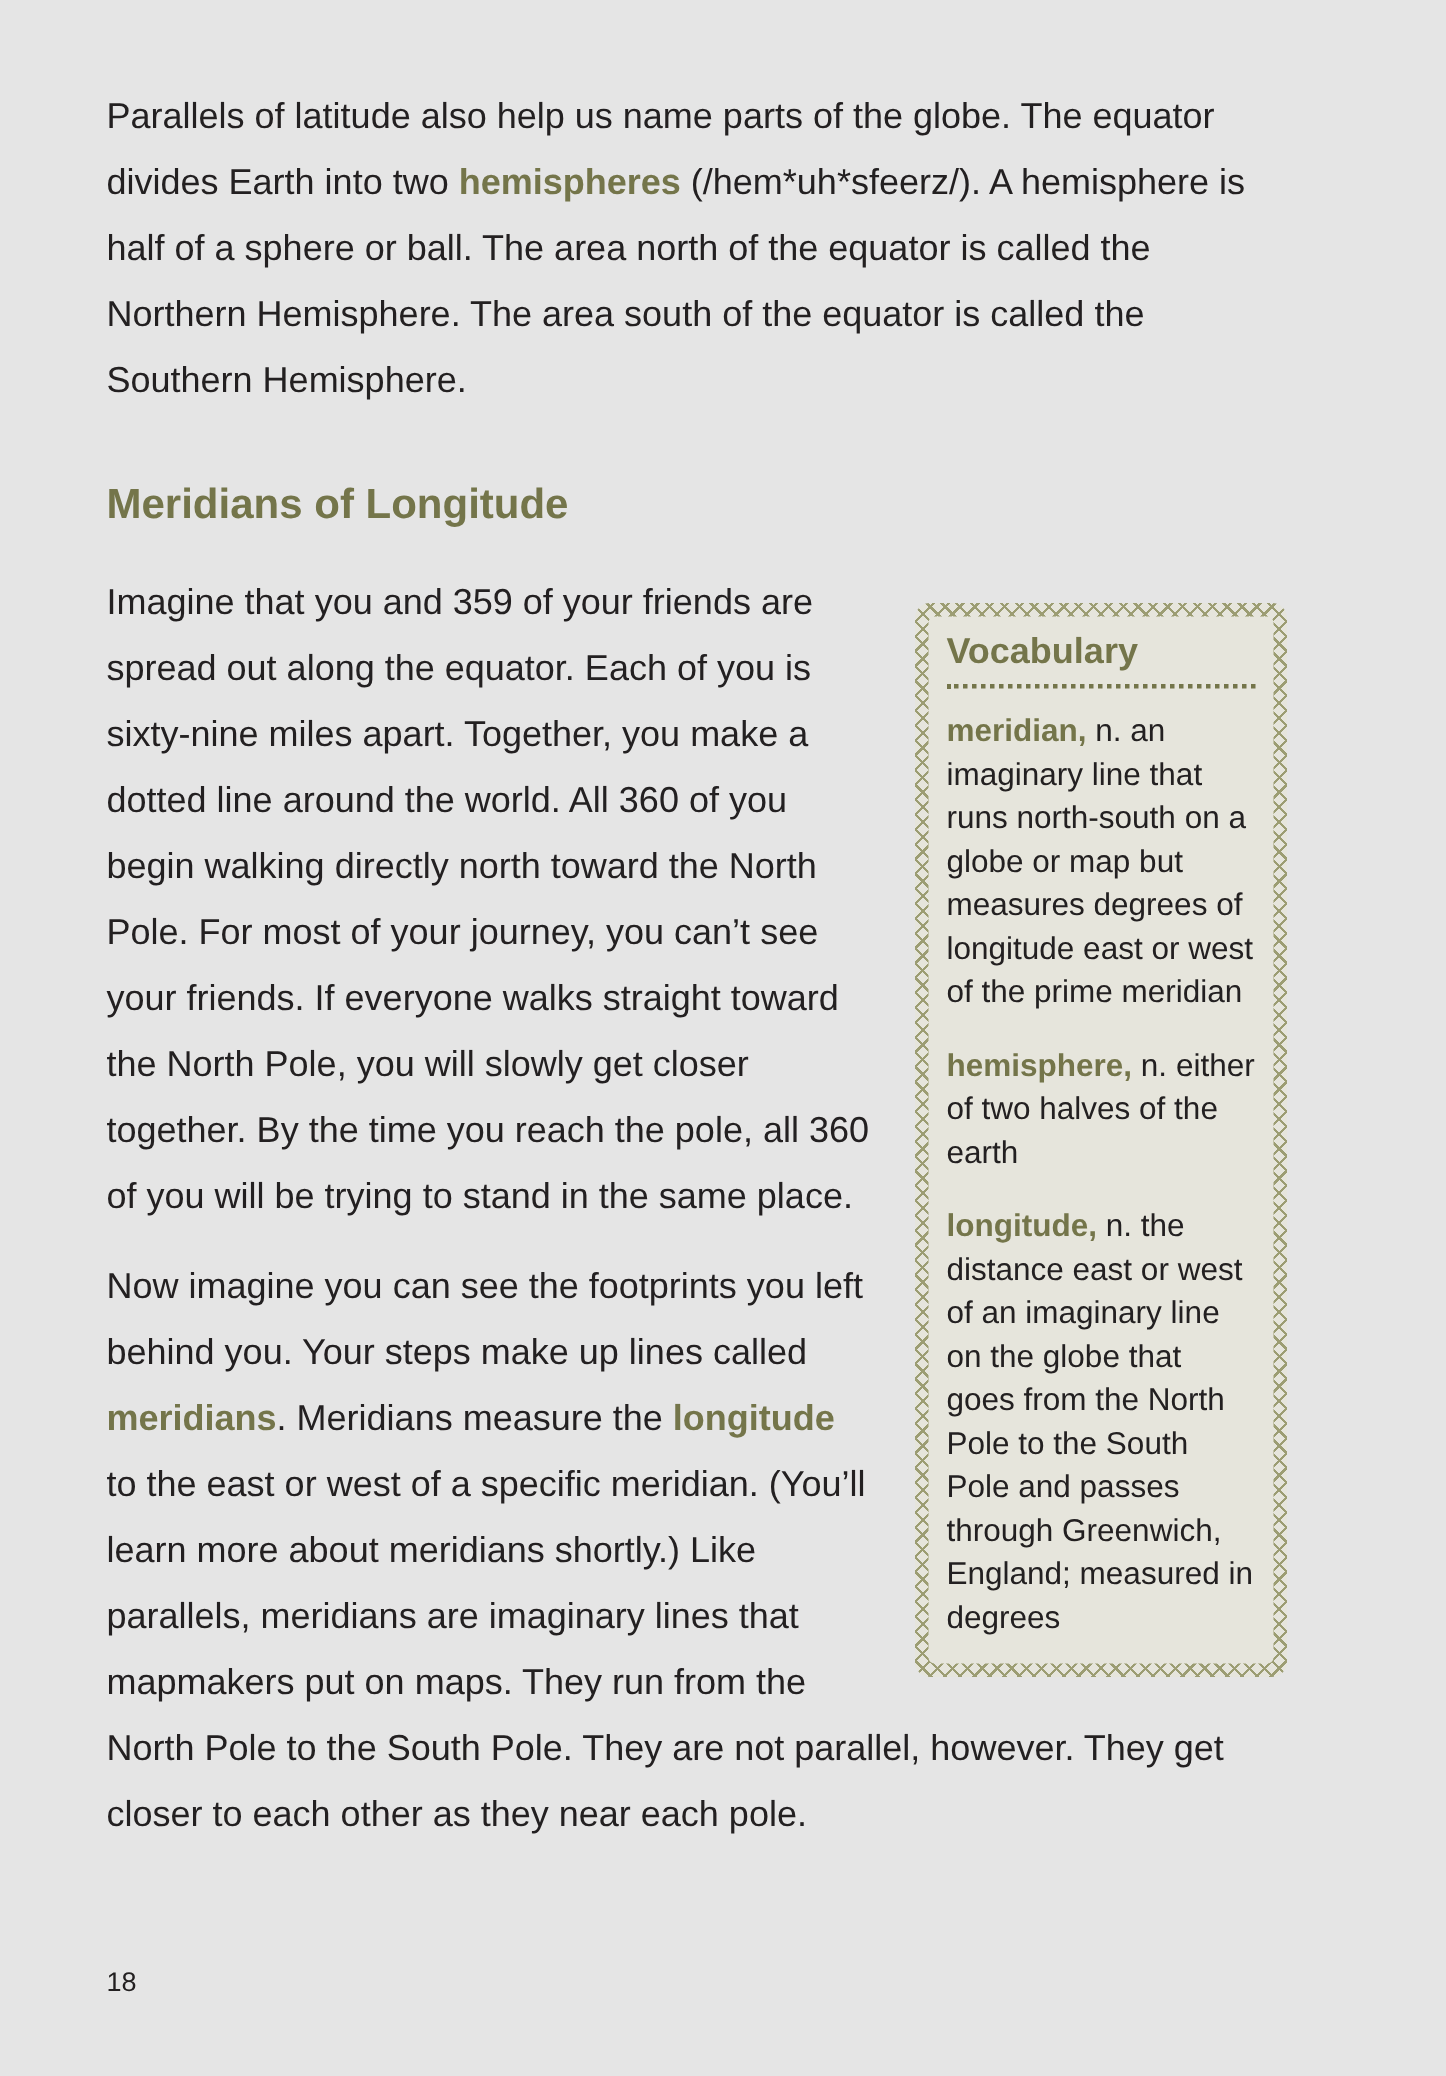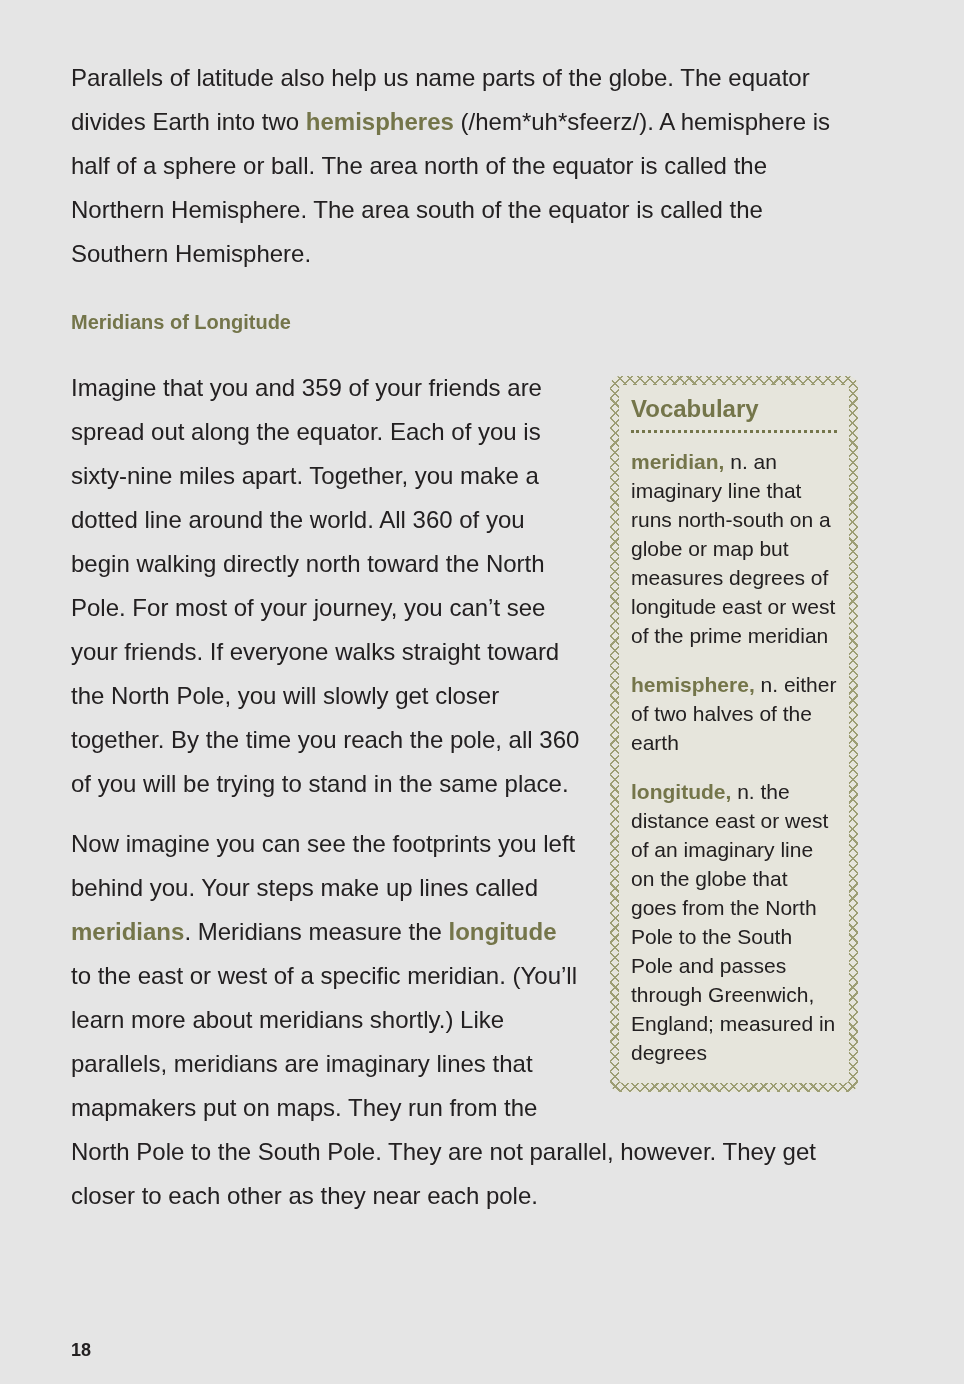--- a/index.html
+++ b/index.html
@@ -27,32 +27,32 @@
     margin: 0 0 16px 0;
     color: #232021;
   }
 
   .accent {
     color: #74754a;
     font-weight: bold;
   }
 
   h2.section-heading {
-    font-size: 20px;
+    font-size: 28px;
     line-height: 32px;
     font-weight: bold;
     color: #74754a;
-    margin: 30px 0 28px 0;
+    margin: 44px 0 28px 0;
   }
 
   
   .vocab-box {
     float: right;
     width: 248px;
-    margin: 10px 0 14px 28px;
+    margin: 22px 0 14px 28px;
     border-radius: 10px;
     padding: 9px;
     background-color: #e6e5dc;
     background-image:
       repeating-linear-gradient(45deg,  #9c9d73 0 1.5px, rgba(0,0,0,0) 1.5px 7px),
       repeating-linear-gradient(-45deg, #9c9d73 0 1.5px, rgba(0,0,0,0) 1.5px 7px);
   }
 
   .vocab-inner {
     background: #e6e5dc;
@@ -78,23 +78,23 @@
   .vocab-entry:last-child { margin-bottom: 2px; }
 
   .vocab-term {
     color: #74754a;
     font-weight: bold;
   }
 
   .page-number {
     position: absolute;
     left: 71px;
-    bottom: 23px;
+    bottom: 52px;
     font-size: 18px;
-    font-weight: bold;
+    font-weight: normal;
     color: #232021;
   }
 </style>
 </head>
 <body>
 
 <div class="page">
   <div class="content">
 
     <p class="body-text"><span>Parallels of latitude also help us name parts of the globe. The equator divides Earth into two </span><span class="accent">hemispheres</span><span> (/hem*uh*sfeerz/). A hemisphere is half of a sphere or ball. The area north of the equator is called the Northern Hemisphere. The area south of the equator is called the Southern Hemisphere.</span></p>

